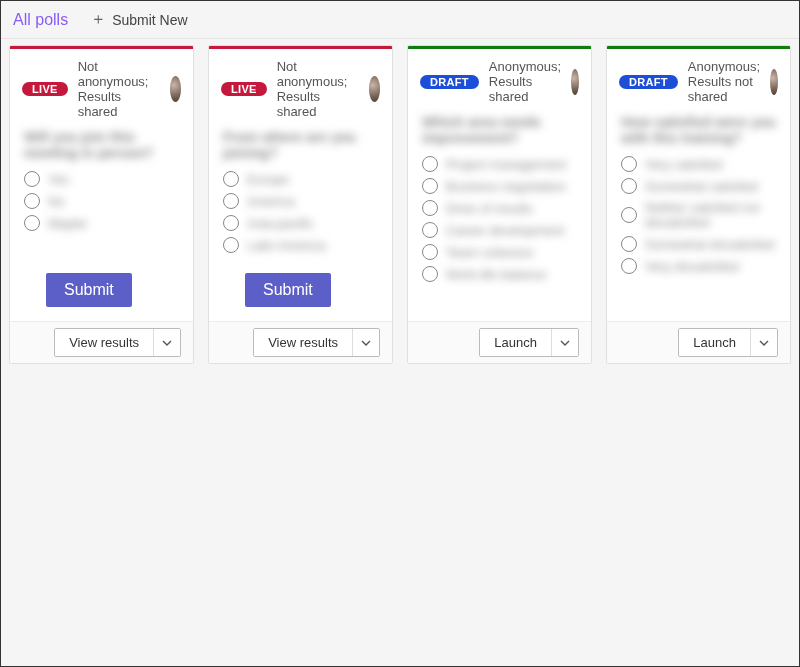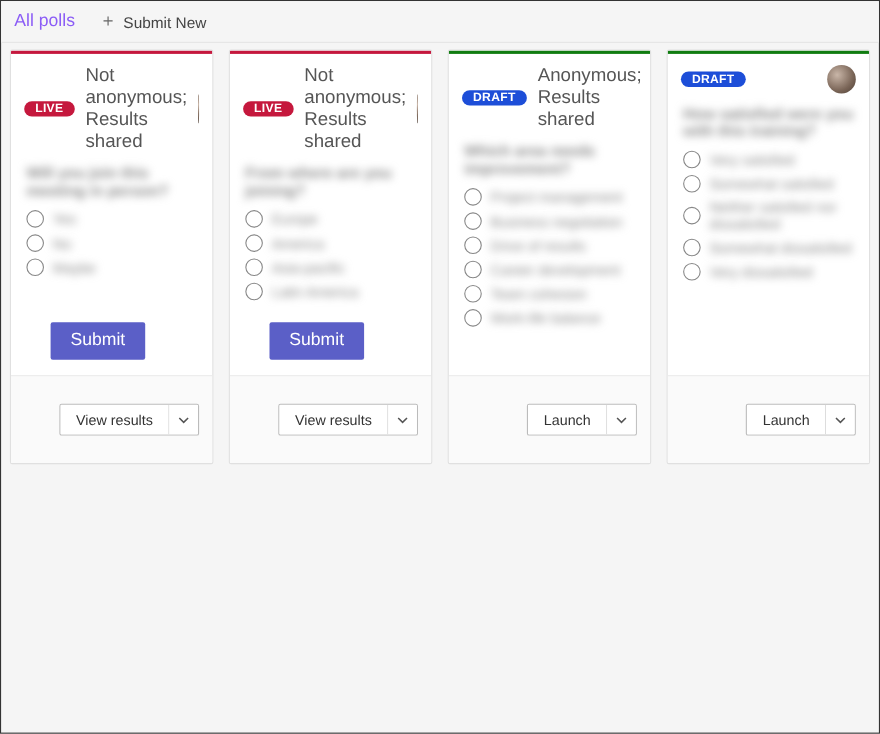--- a/index.html
+++ b/index.html
@@ -72,21 +72,21 @@
       border-radius: 10px;
       padding: 1px 10px;
       font-size: 11px;
       font-weight: 600;
       color: #fff;
       letter-spacing: 0.3px;
     }
     .badge-live { background: #c5183d; }
     .badge-draft { background: #1d4ed8; }
     .meta-text {
-      font-size: 17px;
+      font-size: 13px;
       color: #555;
     }
     .avatar {
       width: 26px;
       height: 26px;
       border-radius: 50%;
       background: radial-gradient(circle at 35% 35%, #c9b6a8, #7a6557 60%, #4a3c33);
       margin-left: auto;
       filter: blur(0.5px);
     }
@@ -135,21 +135,21 @@
       border: none;
       padding: 8px 18px;
       font-size: 16px;
       border-radius: 2px;
       cursor: pointer;
       margin-left: 22px;
     }
     .card-footer {
       border-top: 1px solid #ececec;
       background: #fafafa;
-      padding: 25px 12px;
+      padding: 6px 12px;
       display: flex;
       justify-content: flex-end;
       align-items: center;
     }
     .split-btn {
       display: flex;
       border: 1px solid #bbb;
       border-radius: 2px;
       background: #fff;
       overflow: hidden;
@@ -314,20 +314,21 @@
             </svg>
         </button>
       </div>
     </div>
   </div>
 
   <div class="card">
     <div class="card-topbar topbar-draft"></div>
     <div class="card-status-row">
       <span class="badge badge-draft">DRAFT</span>
+      <span class="meta-text">Anonymous; Results not shared</span>
       <div class="avatar"></div>
     </div>
     <div class="card-body">
       <div class="question">How satisfied were you with this training?</div>
       <div class="options">
           <div class="option">
             <span class="radio"></span>
             <span class="opt-text">Very satisfied</span>
           </div>
           <div class="option">

